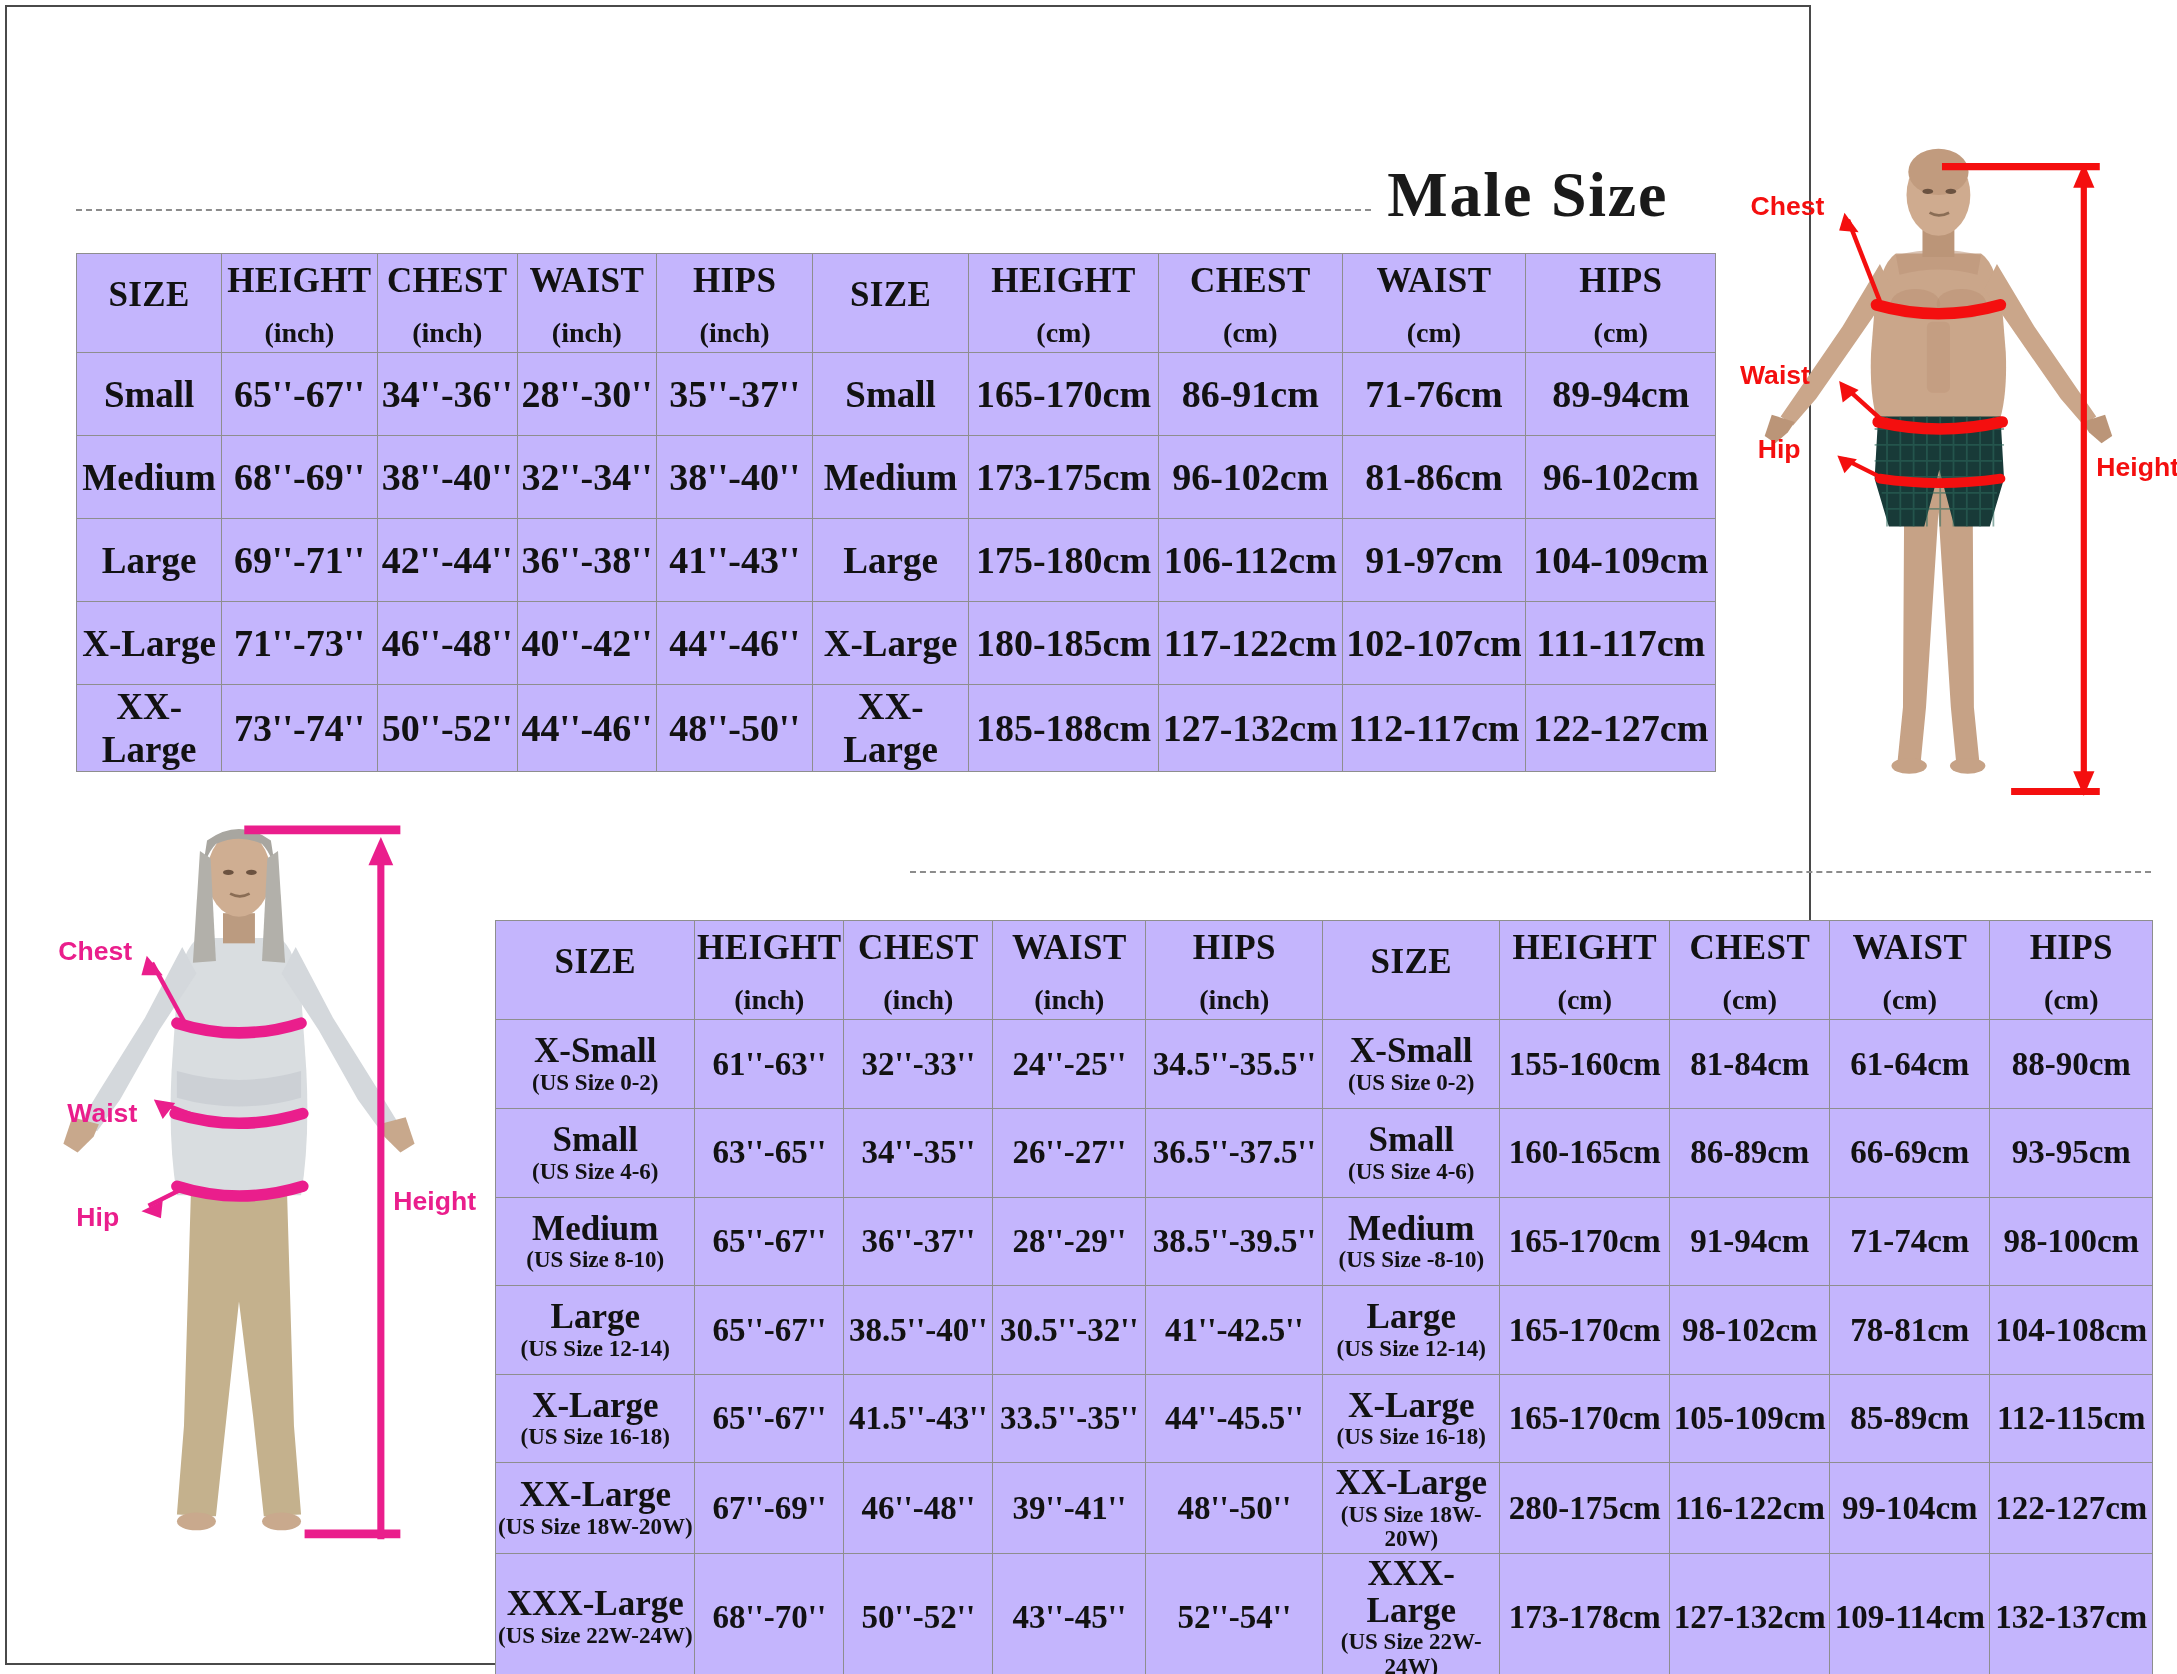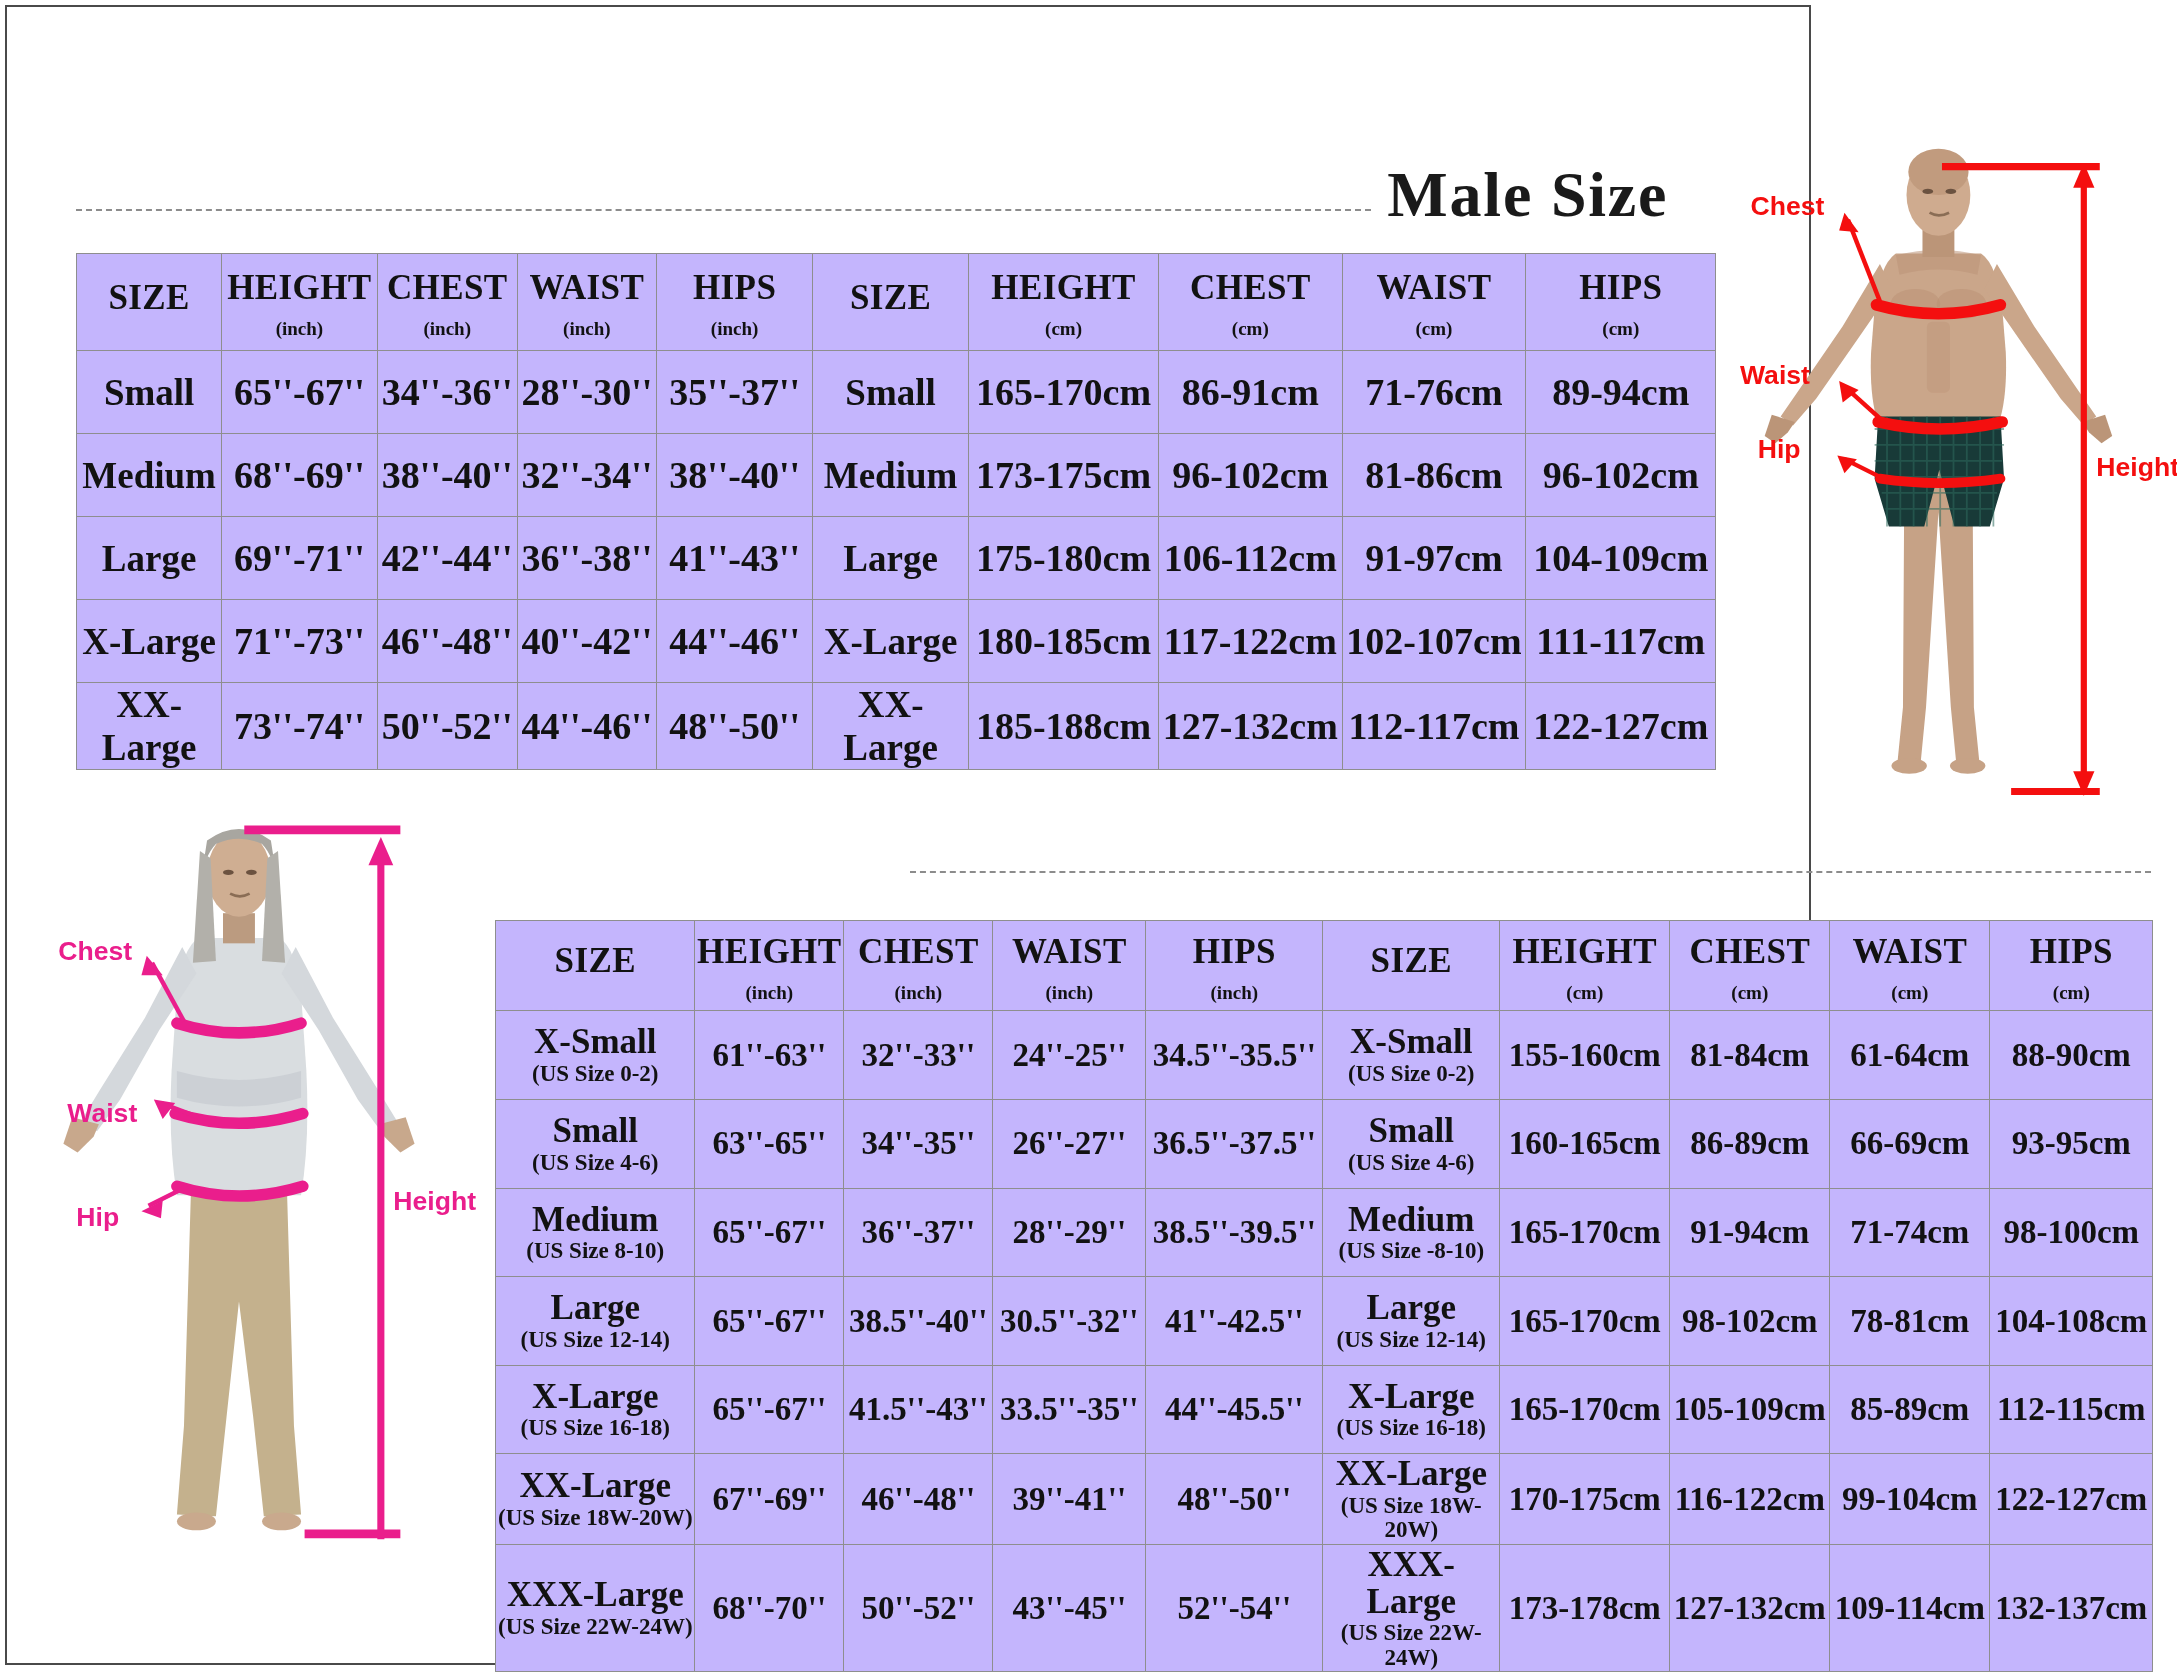--- a/index.html
+++ b/index.html
@@ -54,21 +54,21 @@
     font-weight:bold;
     padding:0;
   }
   table.sz thead th{
     font-weight:bold;
     line-height:1.0;
     padding-top:8.9px;
     padding-bottom:5.3px;
   }
   .hmain{ display:block; font-size:35px; letter-spacing:0.4px;}
-  .hunit{ display:block; font-size:19px; margin-top:14px; font-weight:bold;}
+  .hunit{ display:block; font-size:28px; margin-top:21px; font-weight:bold;}
 
   
   #male-table{ left:69px; top:246px; width:1640px; }
   #male-table thead th{ height:82px; }
   #male-table tbody td{ height:82px; font-size:38px; }
   #male-table tbody td.szname{ font-size:37px; }
 
   
   #female-table{ left:488px; top:913px; width:1656px; }
   #female-table thead th{ height:75px; }
@@ -458,21 +458,21 @@
             <span class="szsub">(US Size 18W-20W)</span>
           </td>
         <td>67''-69''</td>
         <td>46''-48''</td>
         <td>39''-41''</td>
         <td>48''-50''</td>
         <td class="szname">
             <span class="szmain">XX-Large</span>
             <span class="szsub">(US Size 18W-20W)</span>
           </td>
-        <td>170-175cm</td>
+        <td>280-175cm</td>
         <td>116-122cm</td>
         <td>99-104cm</td>
         <td>122-127cm</td>
       </tr>
       <tr>
         <td class="szname">
             <span class="szmain">XXX-Large</span>
             <span class="szsub">(US Size 22W-24W)</span>
           </td>
         <td>68''-70''</td>

